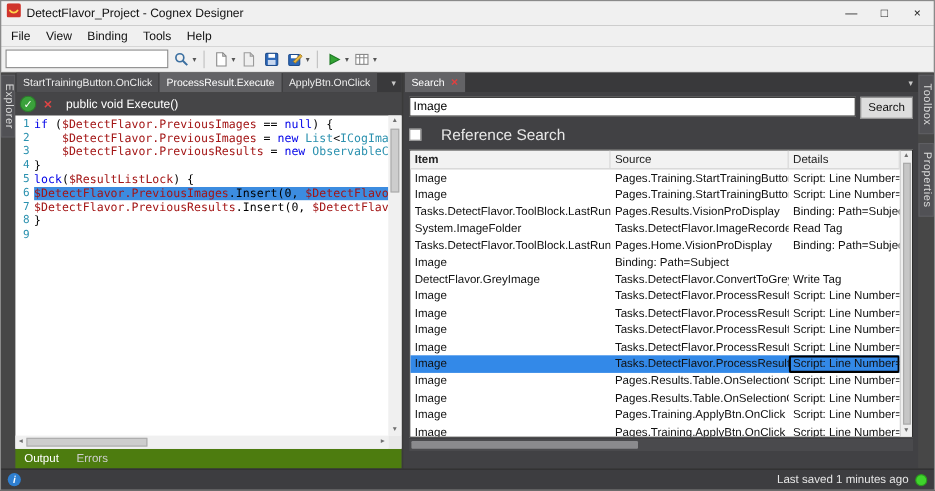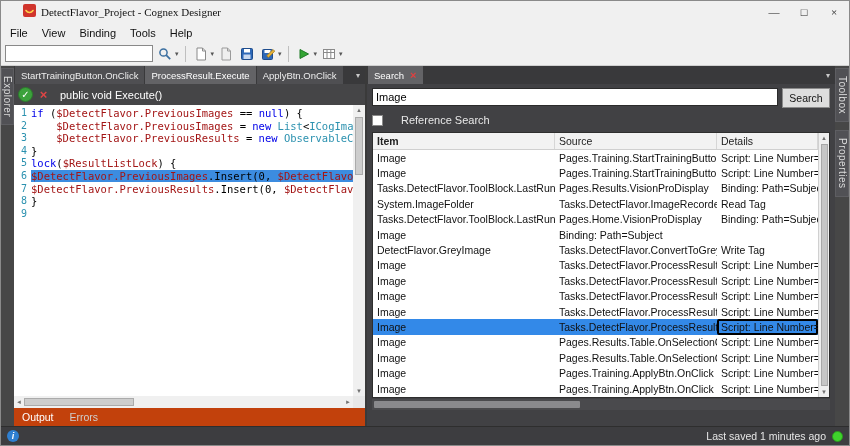--- a/index.html
+++ b/index.html
@@ -1,20 +1,20 @@
 <!DOCTYPE html>
 <html><head>
 <meta charset="utf-8">
 <style>
   * { margin:0; padding:0; box-sizing:border-box; }
   body { font-family:"Liberation Sans", sans-serif; background:#777; width:850px; height:446px; overflow:hidden; }
   .window { width:850px; height:446px; border:1px solid #8A8A8A; background:#4D4D4D; display:flex; flex-direction:column; overflow:hidden; }
 
   
-  .titlebar { height:22px; background:#F0F0F0; display:flex; align-items:center; padding-left:22px; gap:5px; flex:none;font-family:Liberation Serif, serif; }
+  .titlebar { height:22px; background:#F0F0F0; display:flex; align-items:center; padding-left:5px; gap:5px; flex:none; }
   .title-text { font-size:11px; color:#111; }
   .win-controls { margin-left:auto; display:flex; height:100%; }
   .win-btn { width:30px; display:flex; align-items:center; justify-content:center; font-size:11px; color:#222; }
 
   
   .menubar { height:19px; background:#F0F0F0; display:flex; align-items:center; padding-left:2px; flex:none; }
   .menu-item { font-size:11px; color:#111; padding:0 7px; }
   .toolbar { height:24px; background:#F0F0F0; border-bottom:1px solid #D0D0D0; display:flex; align-items:center; padding:0 4px; gap:3px; flex:none; }
   .tb-search { width:148px; height:17px; border:1px solid #898989; background:#FFF; font-size:11px; padding:0 3px; font-family:"Liberation Sans",sans-serif; }
   .tb-btn { width:18px; height:18px; display:flex; align-items:center; justify-content:center; }
@@ -58,32 +58,32 @@
 
   .vscroll { position:absolute; right:0; top:0; bottom:12px; width:12px; background:#F0F0F0; display:flex; flex-direction:column; align-items:center; }
   .sarrow { font-size:6px; color:#707070; height:10px; line-height:10px; }
   .sarrow.bottom { margin-top:auto; }
   .vthumb { width:8px; height:58px; background:#CDCDCD; border:1px solid #ABABAB; margin-top:2px; }
   .hscroll { position:absolute; left:0; bottom:0; right:12px; height:12px; background:#F0F0F0; display:flex; align-items:center; padding:0 2px; }
   .hthumb { width:110px; height:8px; background:#CDCDCD; border:1px solid #ABABAB; margin-left:2px; }
   .hscroll .sarrow.right { margin-left:auto; }
   .scorner { position:absolute; right:0; bottom:0; width:12px; height:12px; background:#E8E8E8; }
 
-  .bottom-tabs { height:18px; background:#c2410c; display:flex; align-items:center; gap:16px; padding-left:8px; flex:none; }
+  .bottom-tabs { height:18px; background:#4d7c0f; display:flex; align-items:center; gap:16px; padding-left:8px; flex:none; }
   .btab { color:#CFCFCF; font-size:10.5px; }
   .btab.active { color:#FFF; }
 
   
   .search-panel { flex:1; background:#414144; padding:4px 5px 16px 5px; display:flex; flex-direction:column; min-height:0; }
   .search-row { display:flex; gap:4px; flex:none; }
   .search-input { flex:1; height:18px; border:1px solid #2B2B2B; background:#FFF; font-size:11px; padding:0 3px; font-family:"Liberation Sans",sans-serif; }
   .search-btn { width:48px; height:20px; background:#DDD; border:1px solid #8A8A8A; font-size:10.5px; color:#111; font-family:"Liberation Sans",sans-serif; }
   .check-row { display:flex; align-items:center; gap:5px; margin-top:6px; flex:none; }
   .checkbox { width:11px; height:11px; background:#FFF; border:1px solid #8A8A8A; }
-  .check-label { color:#E8E8E8; font-size:11px;padding-left:13px; }
+  .check-label { color:#E8E8E8; font-size:14px;padding-left:13px; }
 
   .table { margin-top:6px; flex:1; display:flex; min-height:0; background:#FFF; border:1px solid #2E2E2E; }
   .tgrid { flex:1; min-width:0; display:flex; flex-direction:column; }
   .thead { height:17px; background:#F2F2F2; border-bottom:1px solid #CFCFCF; display:flex; flex:none; }
   .hcell { font-size:10.5px; color:#222; padding:2px 0 0 4px; border-right:1px solid #D6D6D6; white-space:nowrap; overflow:hidden; }
   .hcell:nth-child(1){ width:182px; flex:none;font-weight:bold; }
   .hcell:nth-child(2){ width:162px; flex:none; }
   .hcell:nth-child(3){ flex:1; }
   .tbody { flex:1; overflow:hidden; }
   .trow { display:flex; height:15.4px; }

